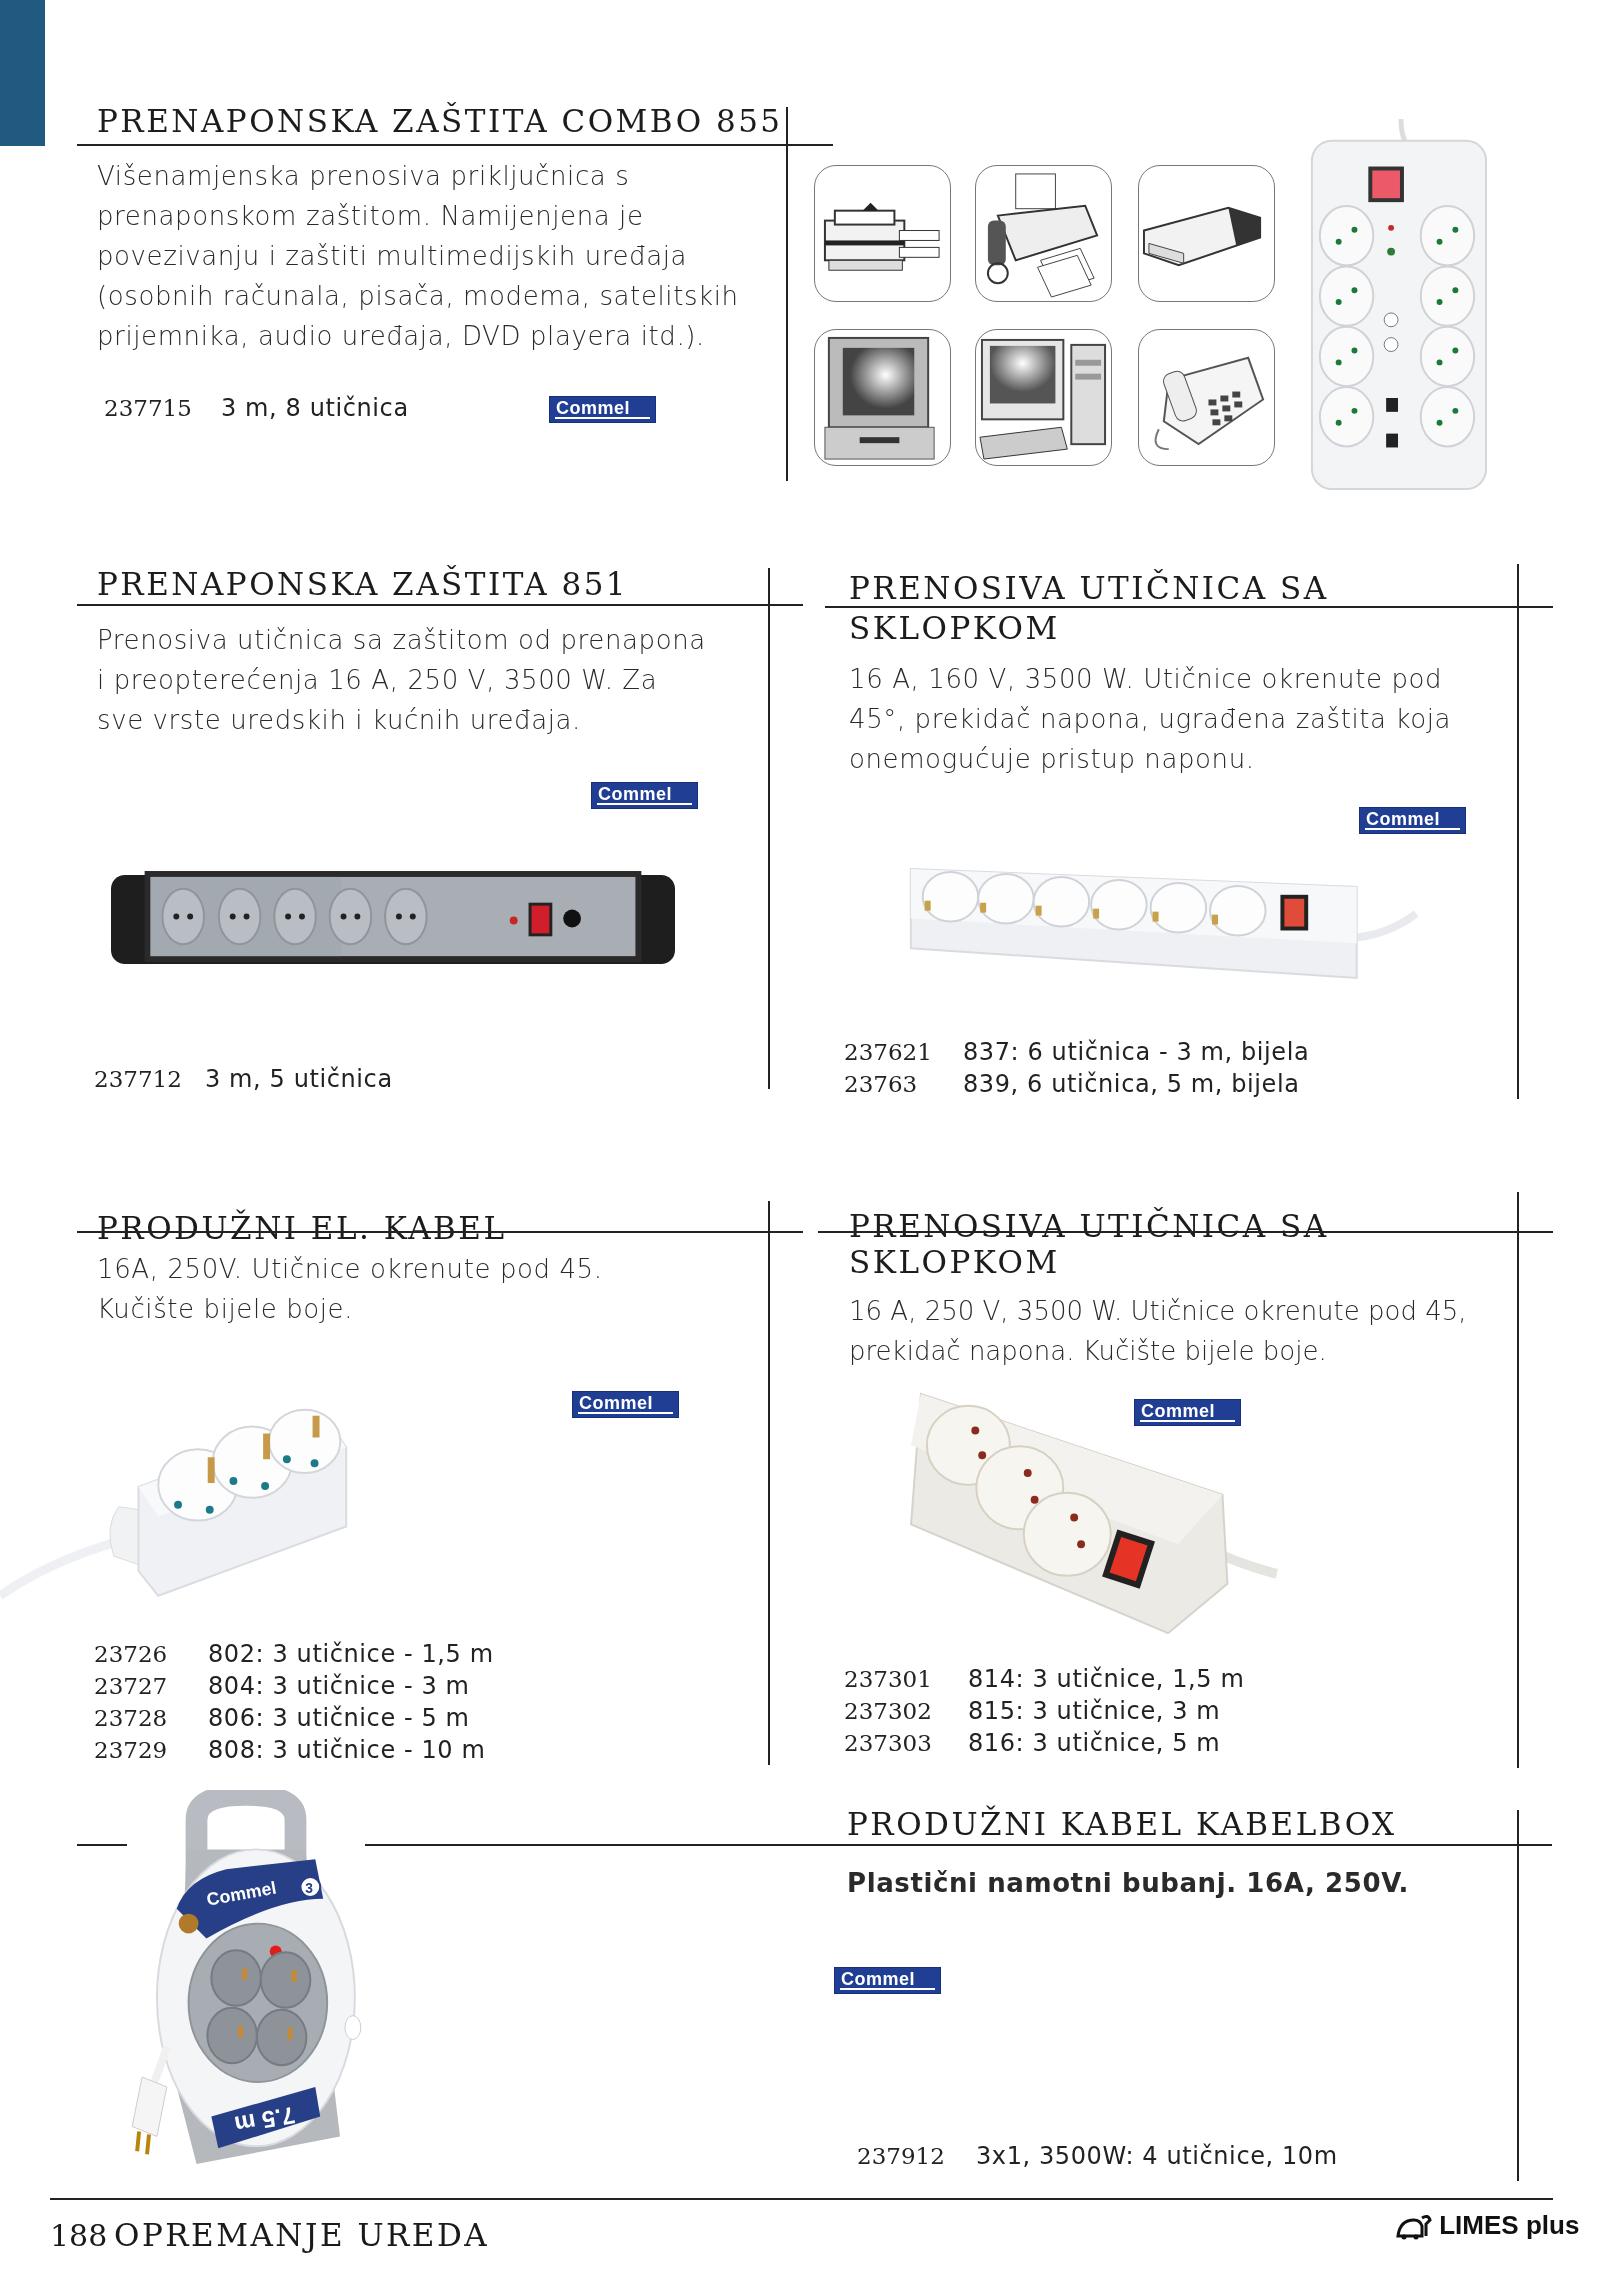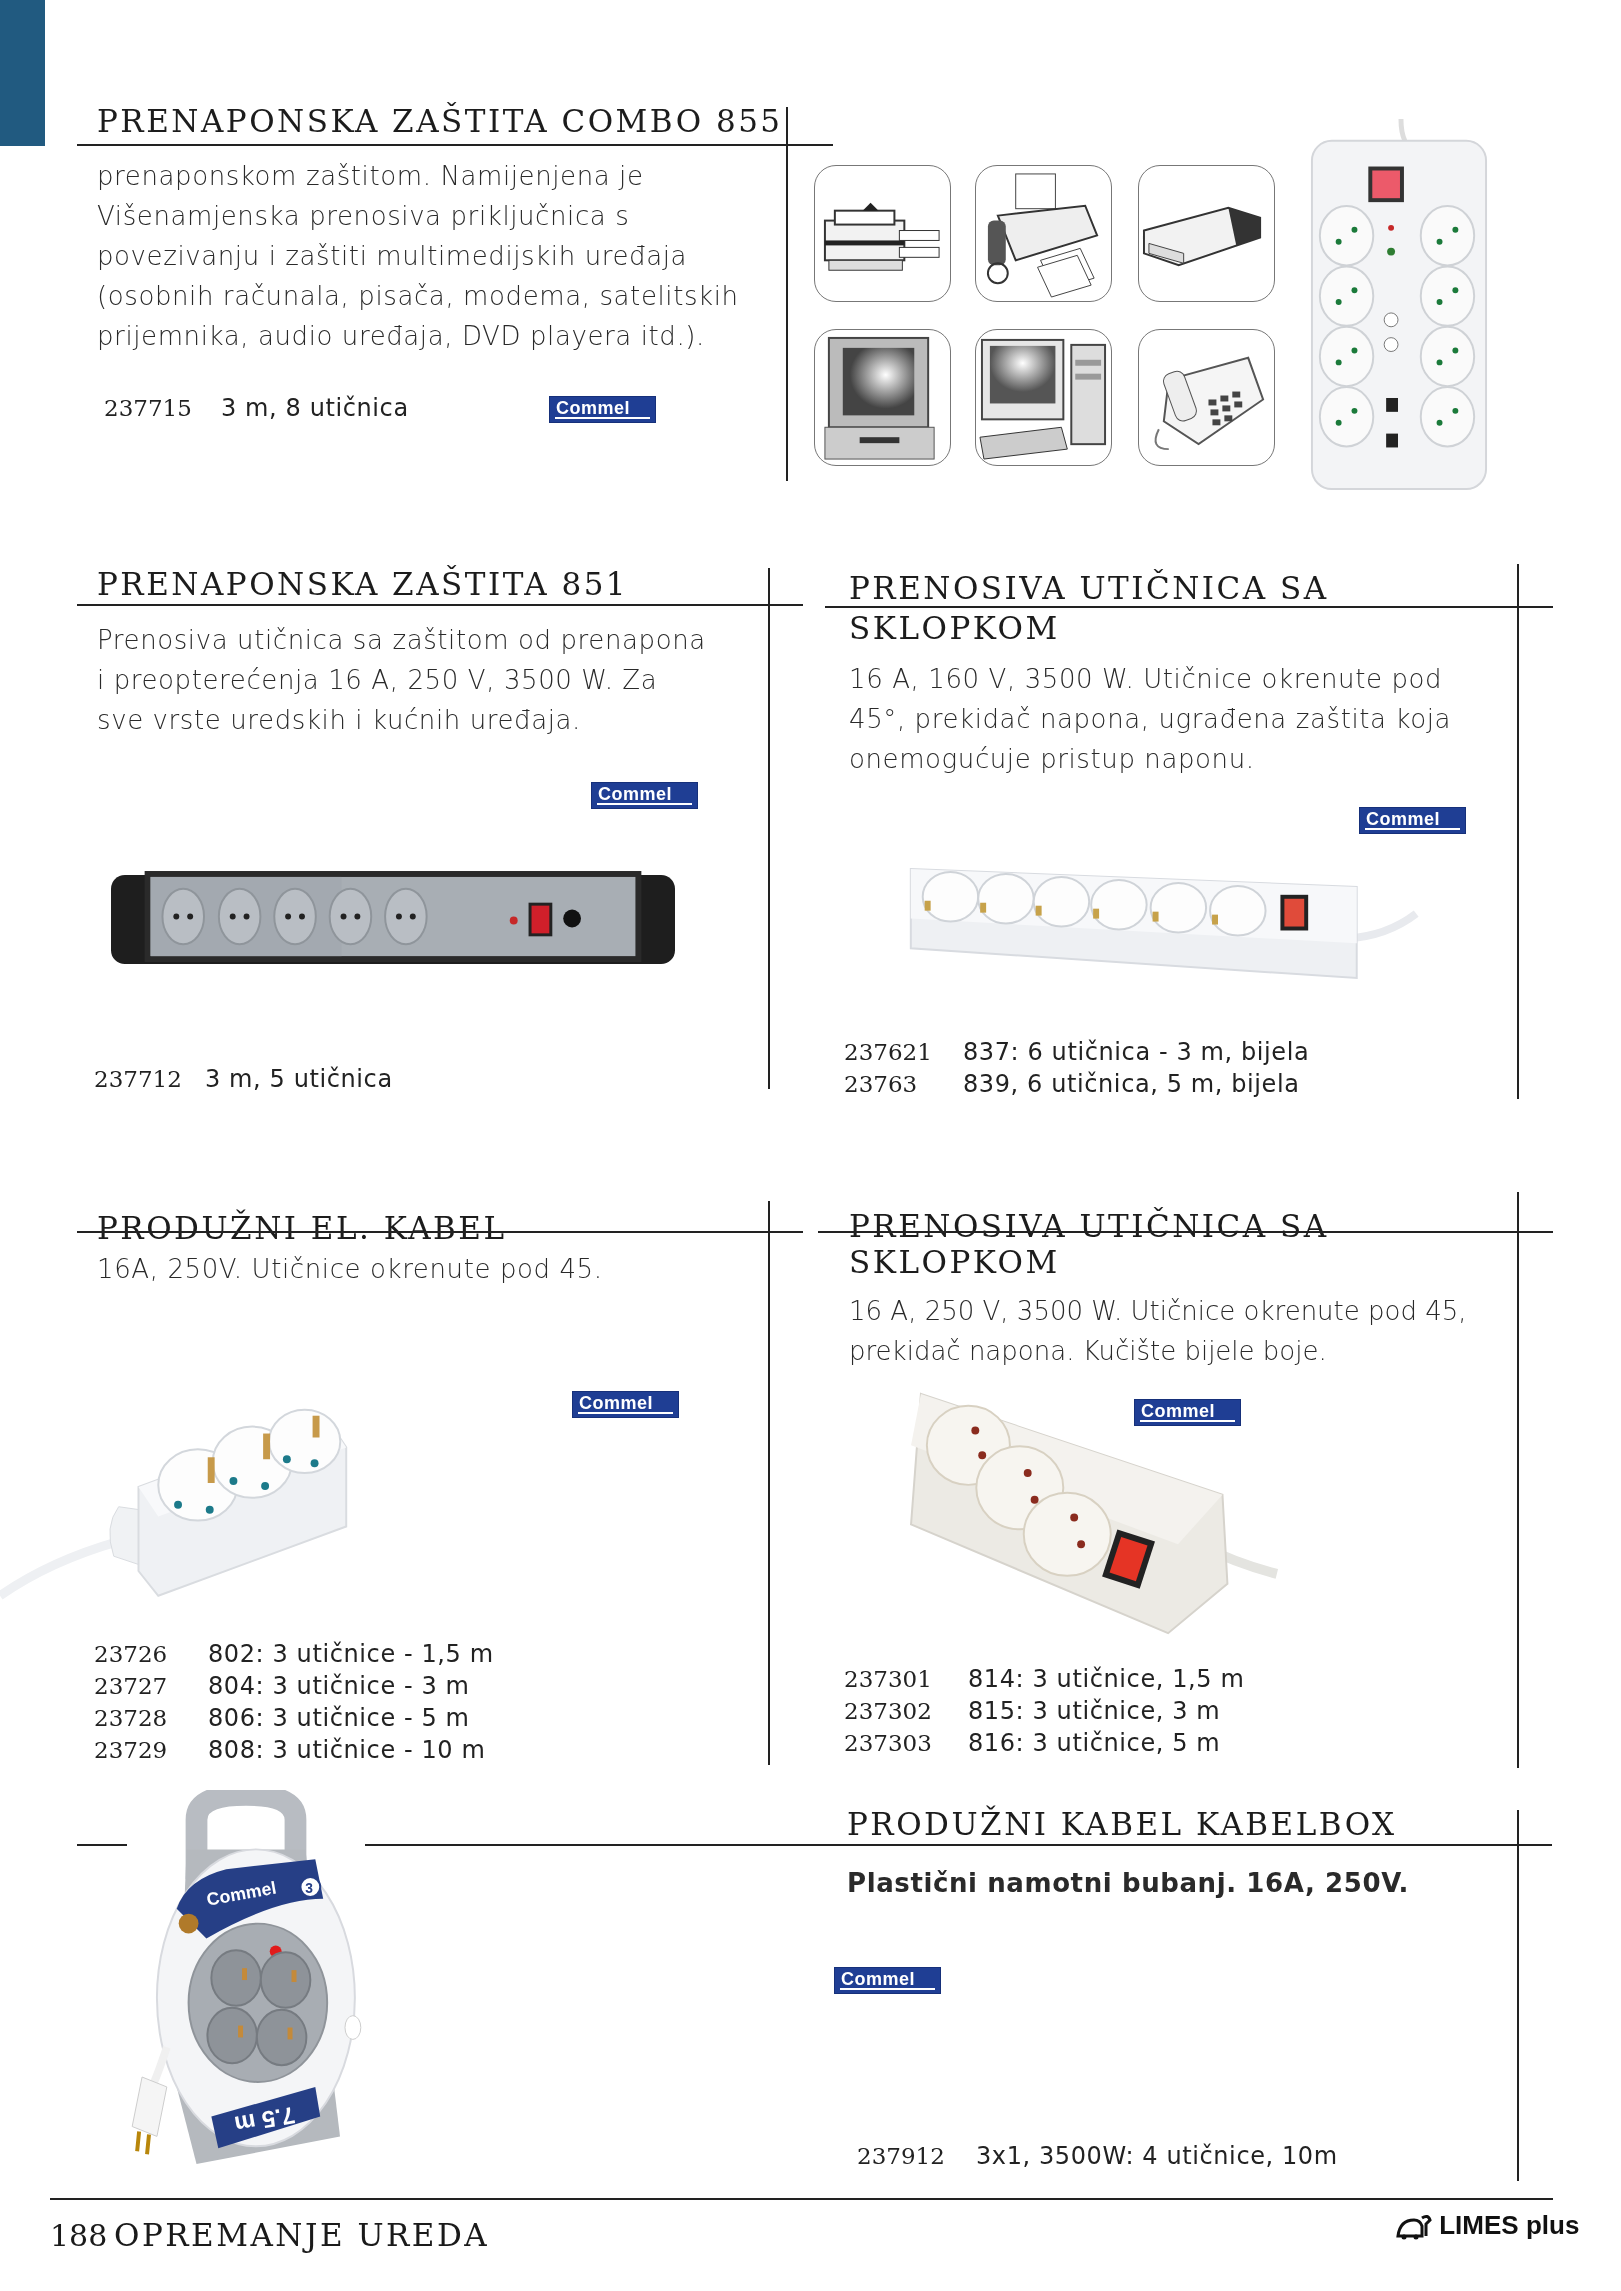--- a/index.html
+++ b/index.html
@@ -26,22 +26,22 @@
 </head>
 <body>
 
 <div class="abs bar"></div>
 
 <section>
   <div class="heading" style="left:97px; top:101px;">PRENAPONSKA ZAŠTITA COMBO 855</div>
   <div class="hrule" style="left:77px; top:144px; width:756px;"></div>
   <div class="vrule" style="left:786px; top:107px; height:374px;"></div>
   <div class="desc" style="left:97px; top:156px;">
+    <span class="ln">Višenamjenska prenosiva priključnica s</span>
     <span class="ln">prenaponskom zaštitom. Namijenjena je</span>
-    <span class="ln">Višenamjenska prenosiva priključnica s</span>
     <span class="ln">povezivanju i zaštiti multimedijskih uređaja</span>
     <span class="ln">(osobnih računala, pisača, modema, satelitskih</span>
     <span class="ln">prijemnika, audio uređaja, DVD playera itd.).</span>
   </div>
   <div class="codes" style="left:104px; top:392px;">
     <div class="row">
       <span class="code" style="width:117px">237715</span>
       <span class="txt">3 m, 8 utičnica</span>
     </div>
   </div>
@@ -274,20 +274,21 @@
     </div>
   </div>
 </section>
 
 <section>
   <div class="heading" style="left:97px; top:1208px;">PRODUŽNI EL. KABEL</div>
   <div class="hrule" style="left:77px; top:1231px; width:726px;"></div>
   <div class="vrule" style="left:768px; top:1201px; height:564px;"></div>
   <div class="desc" style="left:97px; top:1249px;">
     <span class="ln">16A, 250V. Utičnice okrenute pod 45.</span>
+    <span class="ln">Kučište bijele boje.</span>
   </div>
   <div class="commel" style="left:572px; top:1391px;">
       <span>Commel</span>
       <i></i>
     </div>
   <div class="abs" style="left:0px; top:1358px; width:366px; height:248px;">
     <svg width="366" height="248" viewBox="0 0 370 250">
       <path d="M0 240 q50 -35 120 -55" fill="none" stroke="#eef0f3" stroke-width="9"></path>
       <path d="M120 150 q-15 20 -5 50 l30 10 l10 -55 z" fill="#f0f2f4" stroke="#d9dce0"></path>
       <path d="M140 130 L330 60 L350 90 L350 170 L160 240 L140 215 Z" fill="#eff1f4" stroke="#d9dce0" stroke-width="2"></path>

